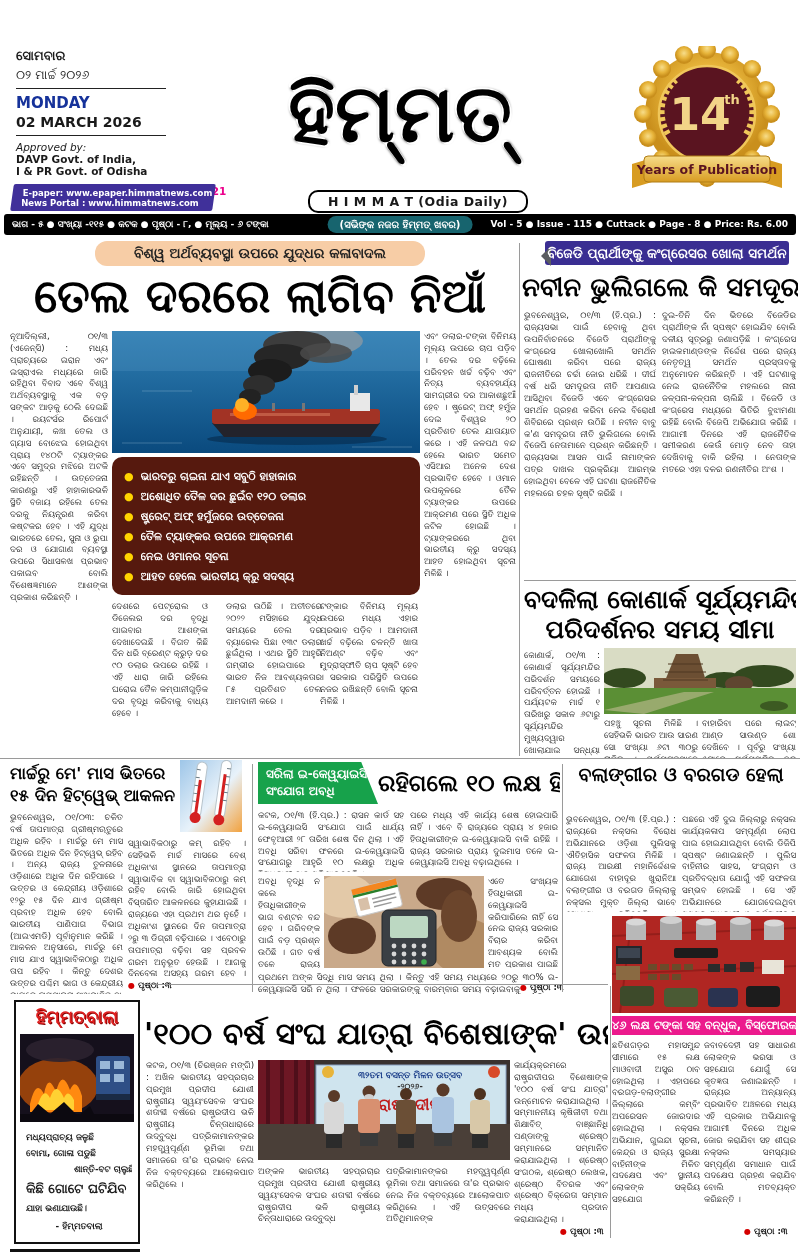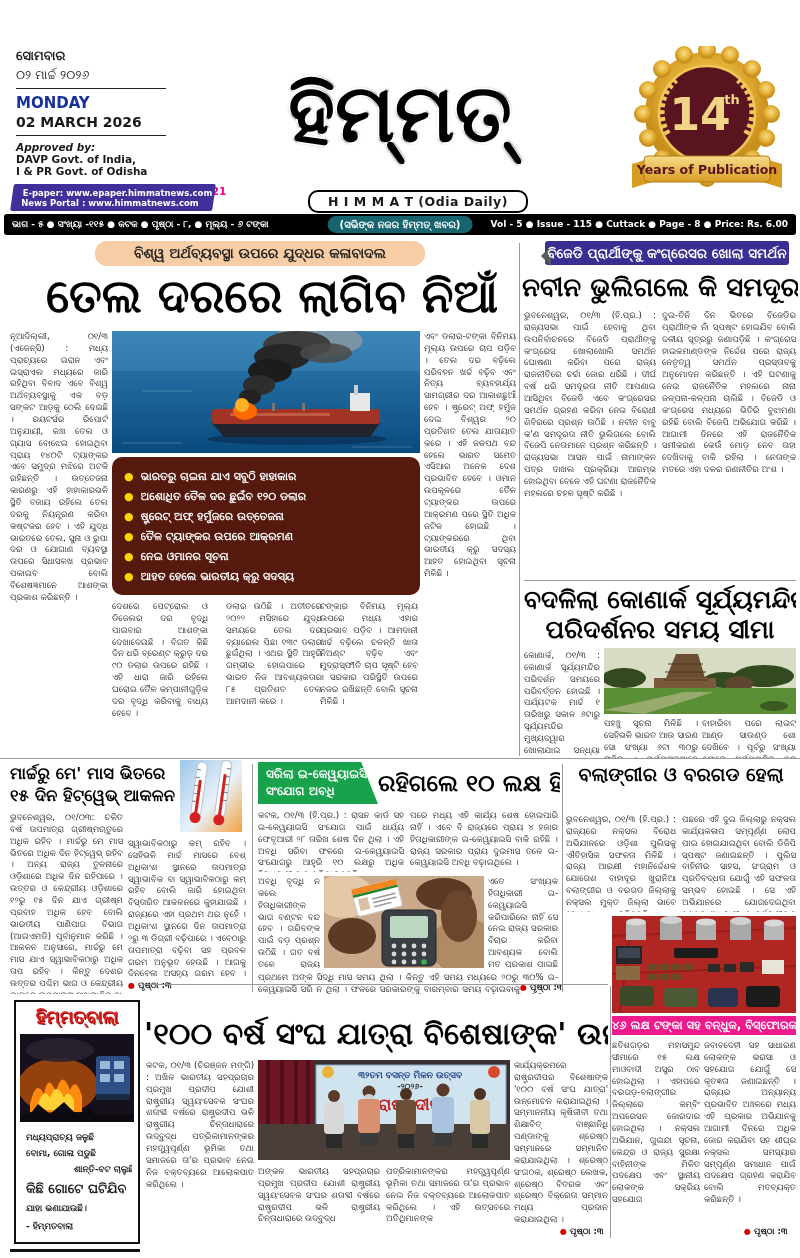--- a/index.html
+++ b/index.html
@@ -27,21 +27,21 @@
 
 <div id="page">
 
   <div class="abs" style="left:16px;top:48px;width:195px;">
     <div style="font-size:13px;font-weight:bold;">ସୋମବାର</div>
     <div style="font-size:12.5px;margin-top:3px;">୦୨ ମାର୍ଚ୍ଚ ୨୦୨୬</div>
     <div style="width:150px;border-top:1.5px solid #222;margin:5px 0;"></div>
     <div style="font-size:15px;font-weight:bold;color:#16329a;">MONDAY</div>
     <div style="font-size:14px;font-weight:bold;margin-top:2px;">02 MARCH 2026</div>
     <div style="width:150px;border-top:1.5px solid #222;margin:5px 0;"></div>
-    <div style="font-size:10.5px;font-weight:bold;font-style:italic;">Approved by:</div>
+    <div style="font-size:10.5px;font-weight:normal;font-style:italic;">Approved by:</div>
     <div style="font-size:10.5px;font-weight:bold;">DAVP Govt. of India,</div>
     <div style="font-size:10.5px;font-weight:bold;">I &amp; PR Govt. of Odisha</div>
     <div style="font-size:10.5px;font-weight:bold;color:#ec008c;margin-top:8px;white-space:nowrap;">RNI Regd. No. : ODIODI/2021/83721</div>
   </div>
   <div class="abs" style="left:12px;top:184px;width:192px;height:27px;background:#40309a;transform:skewX(-8deg);
        display:flex;flex-direction:column;justify-content:center;padding-left:10px;border-radius:2px;">
     <div style="font-size:8.5px;font-weight:bold;color:#fff;transform:skewX(8deg);">E-paper: www.epaper.himmatnews.com</div>
     <div style="font-size:8.5px;font-weight:bold;color:#fff;transform:skewX(8deg);">News Portal : www.himmatnews.com</div>
   </div>
 
@@ -97,21 +97,21 @@
   </div>
 
   <div class="abs" style="left:4px;top:214px;width:792px;height:21px;background:#000;border-radius:3px;">
     <div class="abs" style="left:8px;top:0;height:21px;line-height:21px;color:#fff;font-size:9px;font-weight:bold;white-space:nowrap;">ଭାଗ - ୫  ●  ସଂଖ୍ୟା -୧୧୫  ●  କଟକ  ●  ପୃଷ୍ଠା - ୮,  ●  ମୂଲ୍ୟ - ୬ ଟଙ୍କା</div>
     <div class="abs" style="left:50%;transform:translateX(-50%);top:2px;height:17px;line-height:17px;background:#17646e;border-radius:9px;
          padding:0 12px;color:#fff;font-size:10px;font-weight:bold;white-space:nowrap;">(ସଭିଙ୍କ ନଜର ହିମ୍ମତ୍ ଖବର)</div>
     <div class="abs" style="right:8px;top:0;height:21px;line-height:21px;color:#fff;font-size:9px;font-weight:bold;white-space:nowrap;">Vol - 5  ●  Issue - 115 ●  Cuttack  ●  Page - 8  ●  Price: Rs. 6.00</div>
   </div>
 
   <div class="kicker" style="left:95px;top:241px;width:330px;height:25px;line-height:25px;font-size:14px;">ବିଶ୍ୱ ଅର୍ଥବ୍ୟବସ୍ଥା ଉପରେ ଯୁଦ୍ଧର କଳାବାଦଲ</div>
-  <div class="hl" style="left:12px;top:266px;width:520px;height:60px;font-size:46px;line-height:60px;">ତେଲ ଦରରେ ଲାଗିବ ନିଆଁ</div>
+  <div class="hl" style="left:0;top:266px;width:520px;height:60px;font-size:46px;line-height:60px;">ତେଲ ଦରରେ ଲାଗିବ ନିଆଁ</div>
 
   <div class="col" style="left:10px;top:331px;width:98px;height:424px;">ନୂଆଦିଲ୍ଲୀ, ୦୧/୩ (ଏଜେନ୍ସି) : ମଧ୍ୟ ପ୍ରାଚ୍ୟରେ ଇରାନ ଏବଂ ଇସ୍ରାଏଲ ମଧ୍ୟରେ ଜାରି ରହିଥିବା ବିବାଦ ଏବେ ବିଶ୍ୱ ଅର୍ଥବ୍ୟବସ୍ଥାକୁ ଏକ ବଡ଼ ସଙ୍କଟ ଆଡ଼କୁ ଠେଲି ଦେଇଛି । ରୟଟର୍ସର ରିପୋର୍ଟ ଅନୁଯାୟୀ, କଞ୍ଚା ତେଲ ଓ ଗ୍ୟାସ ବୋଝେଇ ହୋଇଥିବା ପ୍ରାୟ ୧୪୦ଟି ଟ୍ୟାଙ୍କର ଏବେ ସମୁଦ୍ର ମଝିରେ ଅଟକି ରହିଛନ୍ତି । ଉତ୍ତେଜନା କାରଣରୁ ଏହି ହାହାକାରଭଳି ସ୍ଥିତି ବଜାୟ ରହିଲେ ତେଲ ଦରକୁ ନିୟନ୍ତ୍ରଣ କରିବା କଷ୍ଟକର ହେବ । ଏହି ଯୁଦ୍ଧ ଭାରତରେ ତେଲ, ସୁନା ଓ ରୁପା ଦର ଓ ଯୋଗାଣ ବ୍ୟବସ୍ଥା ଉପରେ ସିଧାସଳଖ ପ୍ରଭାବ ପକାଇବ ବୋଲି ବିଶେଷଜ୍ଞମାନେ ଆଶଙ୍କା ପ୍ରକାଶ କରିଛନ୍ତି ।</div>
 
   <div class="abs" style="left:112px;top:331px;width:308px;height:122px;">
     <svg width="308" height="122" viewBox="0 0 308 122">
       <defs>
           <linearGradient id="sea" x1="0" y1="0" x2="0" y2="1">
             <stop offset="0%" stop-color="#2f7fb4"></stop>
             <stop offset="100%" stop-color="#0a4a7e"></stop>
           </linearGradient>
@@ -418,21 +418,21 @@
           <rect x="76" y="60" width="34" height="6" fill="#1a2a44"></rect>
         </g>
       </svg>
     </div>
     <div class="abs" style="left:10px;top:128px;width:106px;">
       <div style="font-size:8.8px;font-weight:bold;line-height:1.8;white-space:nowrap;overflow:hidden;">ମଧ୍ୟପ୍ରାଚ୍ୟ ଜଳୁଛି</div>
       <div style="font-size:8.8px;font-weight:bold;line-height:1.8;white-space:nowrap;overflow:hidden;">ବୋମା, ଗୋଳା ପଡୁଛି</div>
       <div style="font-size:8.8px;font-weight:bold;line-height:1.8;white-space:nowrap;overflow:hidden;margin-left:48px;">ଶାନ୍ତି-ବଟ ଚାଲୁଛି</div>
       <div style="font-size:13px;font-weight:bold;line-height:1.8;white-space:nowrap;overflow:hidden;">କିଛି ଗୋଟେ ଘଟିଯିବ</div>
       <div style="font-size:8.8px;font-weight:bold;line-height:1.8;white-space:nowrap;overflow:hidden;">ଯାହା ଭଣାଯାଉଛି।</div>
-      <div style="font-size:8.8px;font-weight:bold;text-align:left;margin-top:4px;white-space:nowrap;overflow:hidden;">- ହିମ୍ମତବାଲା</div>
+      <div style="font-size:8.8px;font-weight:bold;text-align:center;margin-top:4px;white-space:nowrap;overflow:hidden;">- ହିମ୍ମତବାଲା</div>
     </div>
   </div>
   <div class="abs" style="left:10px;top:1249px;width:130px;border-top:3px solid #111;"></div>
 
   <div class="hrule" style="left:144px;top:984px;width:464px;"></div>
   <div class="hl" style="left:144px;top:1014px;width:464px;height:40px;font-size:30px;line-height:40px;">'୧୦୦ ବର୍ଷ ସଂଘ ଯାତ୍ରା ବିଶେଷାଙ୍କ' ଉନ୍ମୋଚିତ</div>
   <div class="col" style="left:146px;top:1060px;width:108px;height:178px;">କଟକ, ୦୧/୩ (ଚିରଞ୍ଜନ ମଙ୍ଗି) : ଅଖିଳ ଭାରତୀୟ ସହପ୍ରଚାର ପ୍ରମୁଖ ପ୍ରଦୀପ ଯୋଶୀ ରାଷ୍ଟ୍ରୀୟ ସ୍ୱୟଂସେବକ ସଂଘର ଶତାବ୍ଦୀ ବର୍ଷରେ ରାଷ୍ଟ୍ରଦୀପ ଭଳି ରାଷ୍ଟ୍ରୀୟ ଚିନ୍ତାଧାରାରେ ଉଦ୍‌ବୁଦ୍ଧ ପତ୍ରିକାମାନଙ୍କର ମହତ୍ତ୍ୱପୂର୍ଣ୍ଣ ଭୂମିକା ତଥା ସମାଜରେ ତା'ର ପ୍ରଭାବ ନେଇ ନିଜ ବକ୍ତବ୍ୟରେ ଆଲୋକପାତ କରିଥିଲେ ।</div>
   <div class="abs" style="left:258px;top:1060px;width:252px;height:100px;">
     <svg width="252" height="100" viewBox="0 0 252 100">
       <rect width="252" height="100" fill="#3a3230"></rect>

